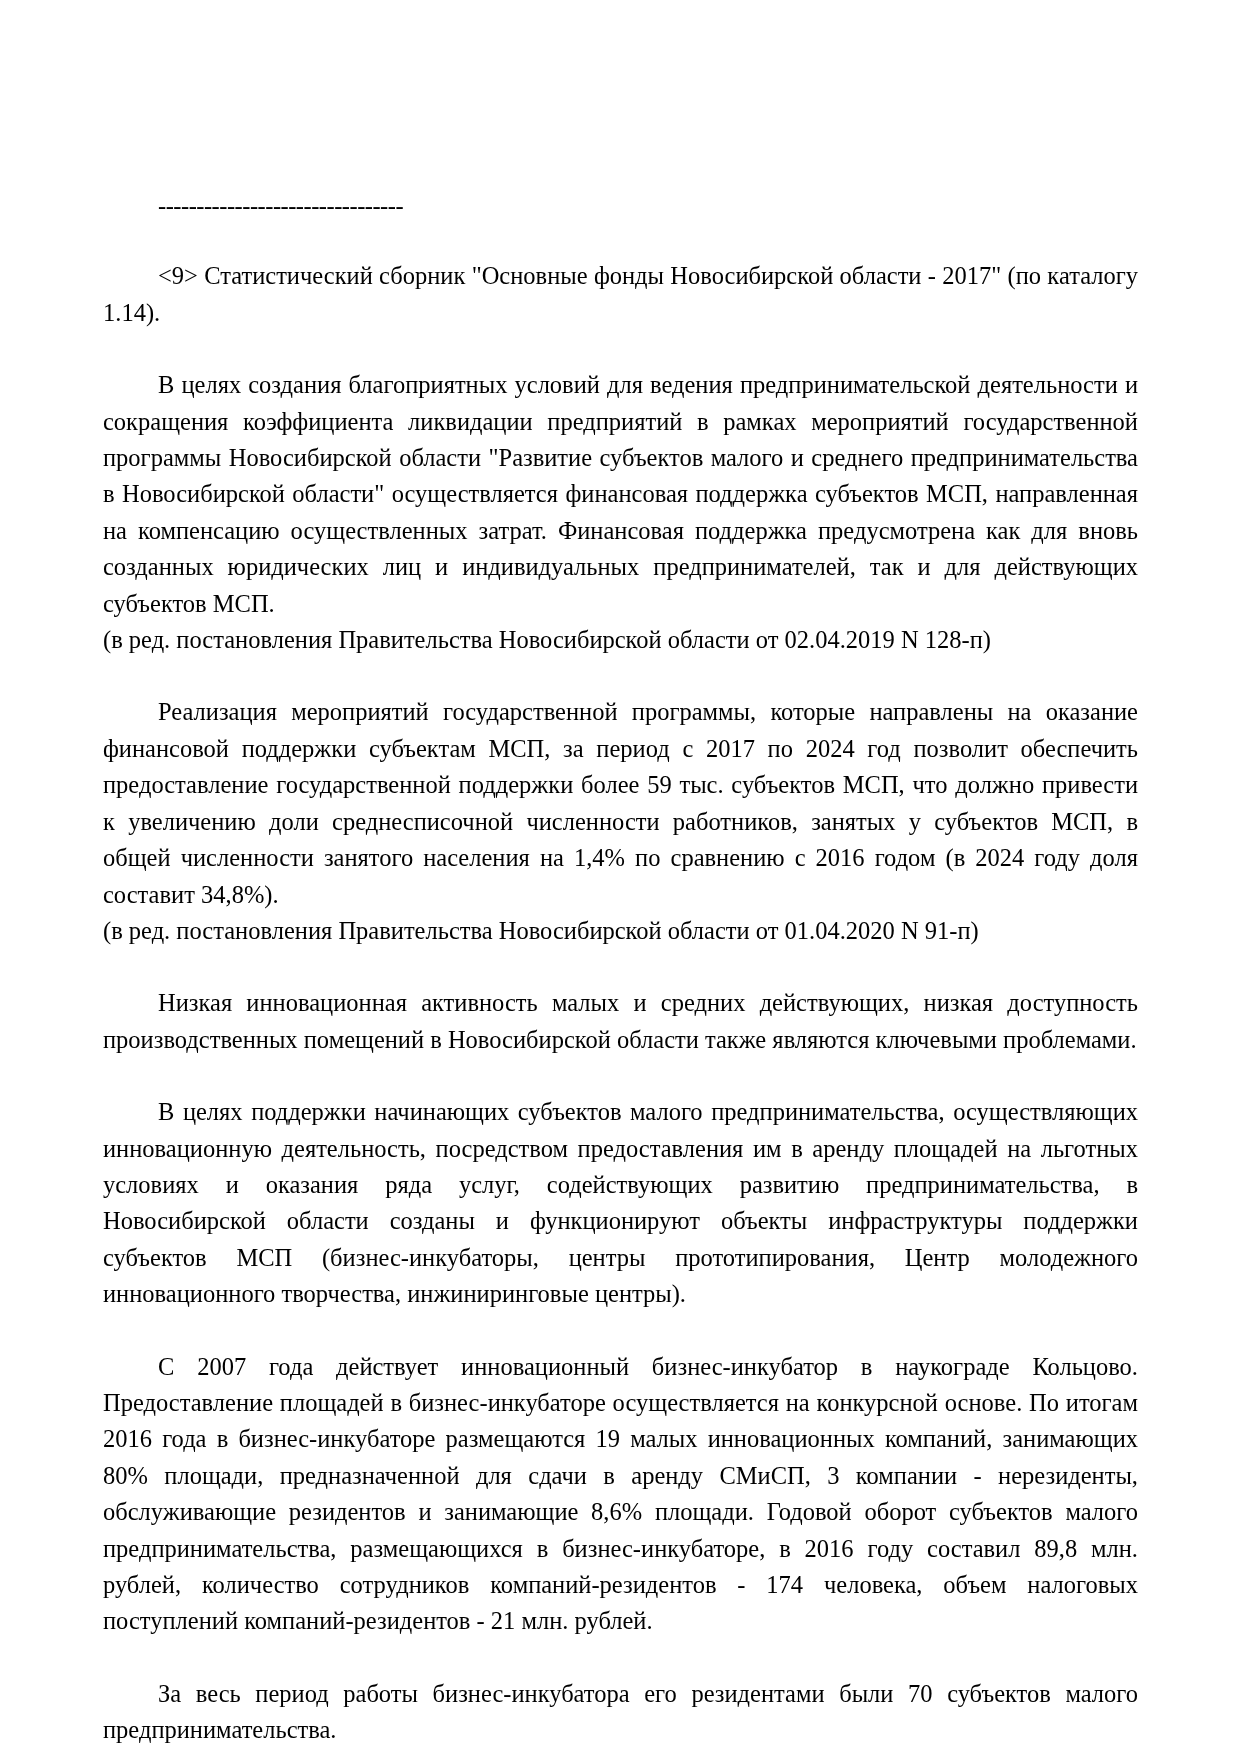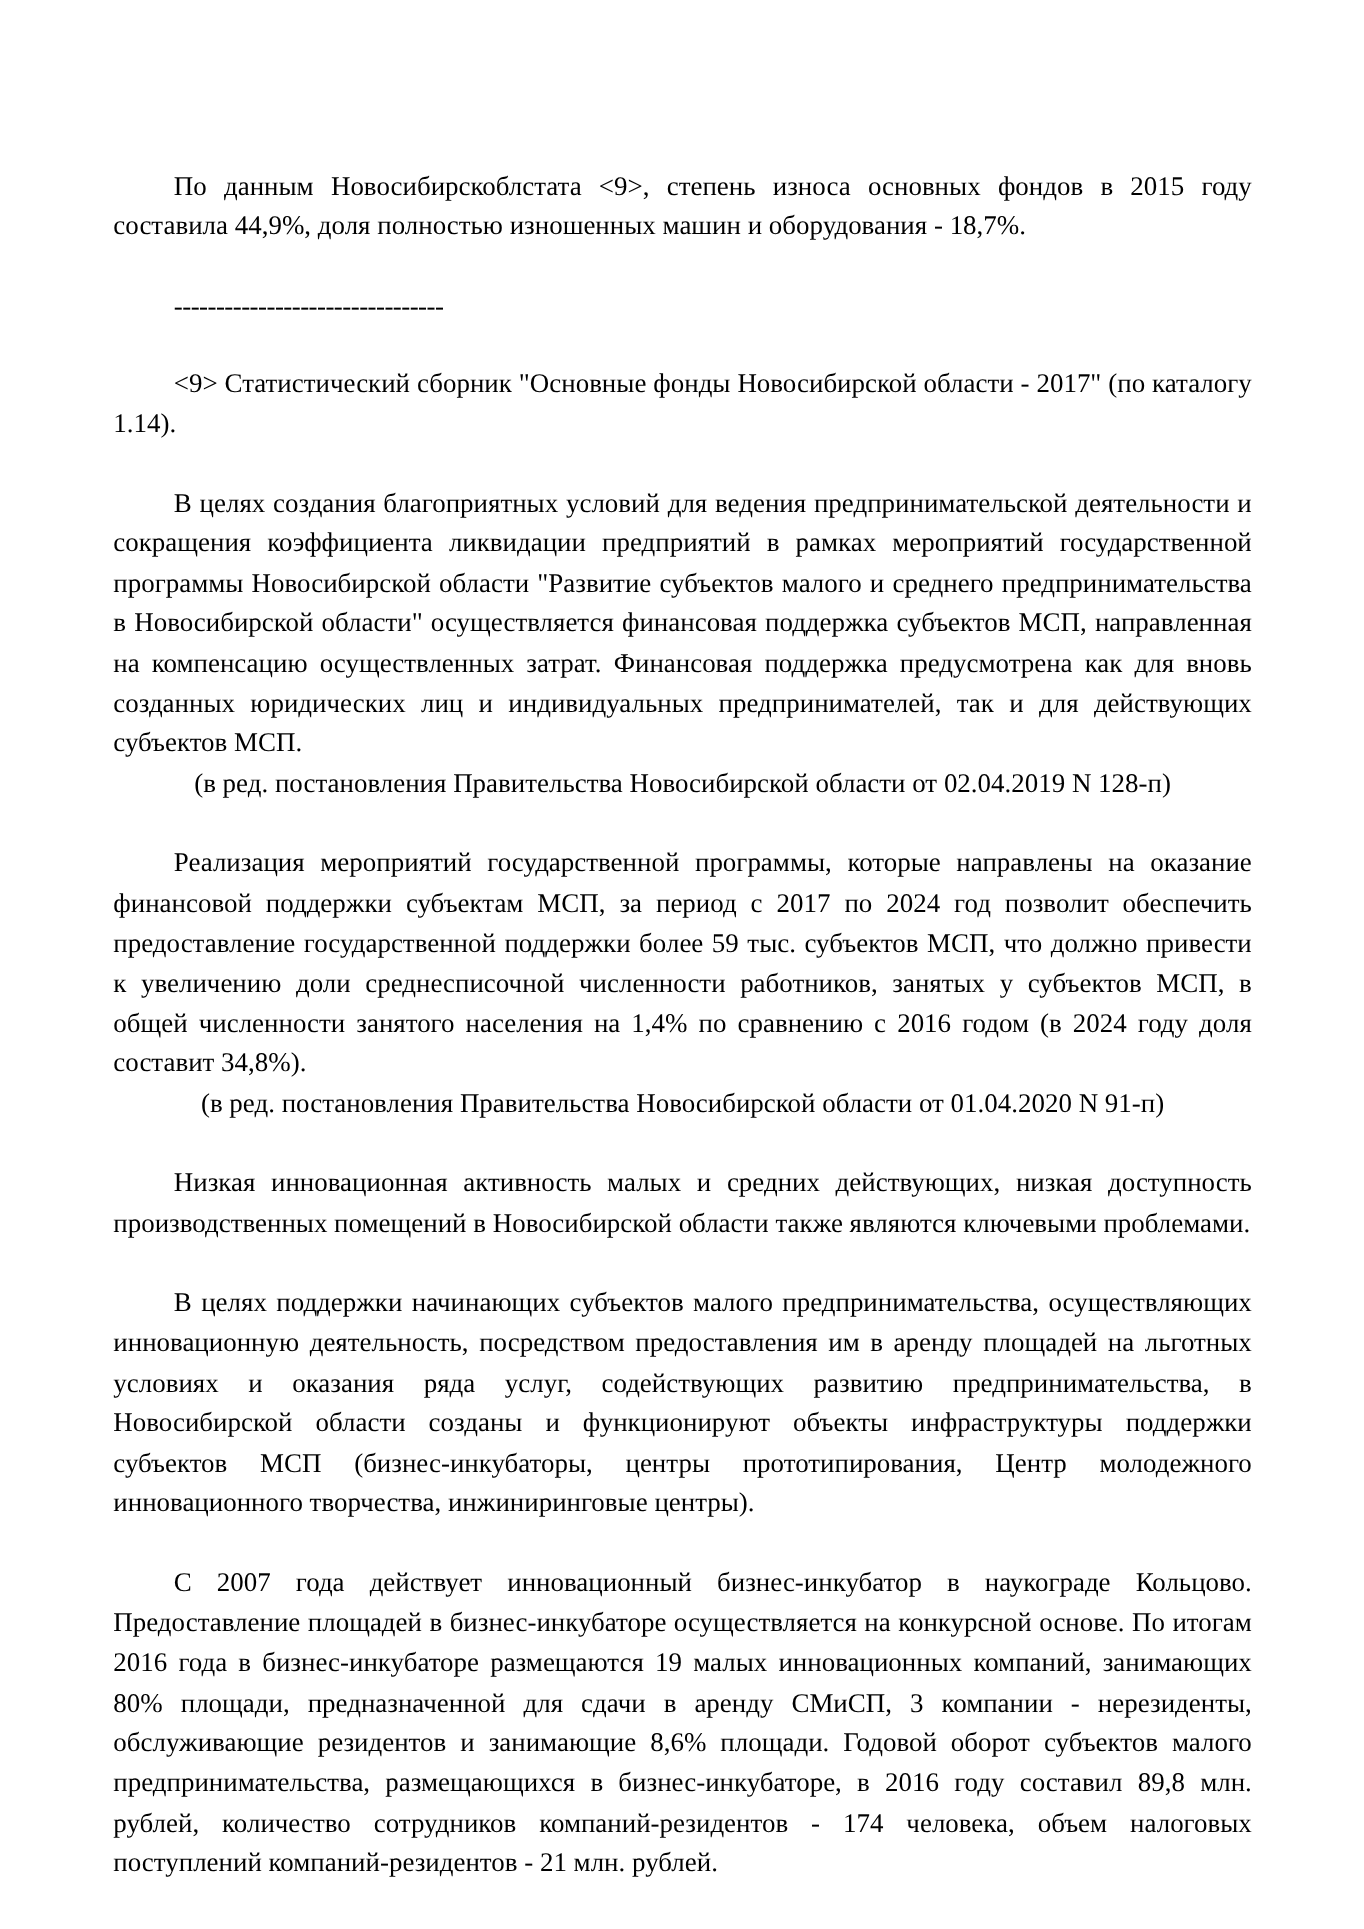--- a/index.html
+++ b/index.html
@@ -32,21 +32,21 @@
     line-height: 36.4px;
     text-align: justify;
     text-indent: 55px;
     letter-spacing: 0px;
     word-spacing: 0px;
     -webkit-hyphens: none;
     hyphens: none;
   }
   p.para.flush {
     text-indent: 0;
-    text-align: center;
+    text-align: left;
   }
   .gap-lg {
     height: 36px;
   }
   .gap-md {
     height: 34px;
   }
   .rule-line {
     font-size: 24.5px;
     line-height: 36.4px;
@@ -55,21 +55,20 @@
     letter-spacing: -0.5px;
     white-space: pre;
   }
 </style>
 </head>
 <body>
 
 <div class="page">
   <div class="content">
 
-    <p class="para">По данным Новосибирскоблстата &lt;9&gt;, степень износа основных фондов в 2015 году составила 44,9%, доля полностью изношенных машин и оборудования - 18,7%.</p>
 
     <div class="gap-lg"></div>
 
     <p class="rule-line">--------------------------------</p>
 
     <div class="gap-md"></div>
 
     <p class="para">&lt;9&gt; Статистический сборник "Основные фонды Новосибирской области - 2017" (по каталогу 1.14).</p>
 
     <div class="gap-lg"></div>

